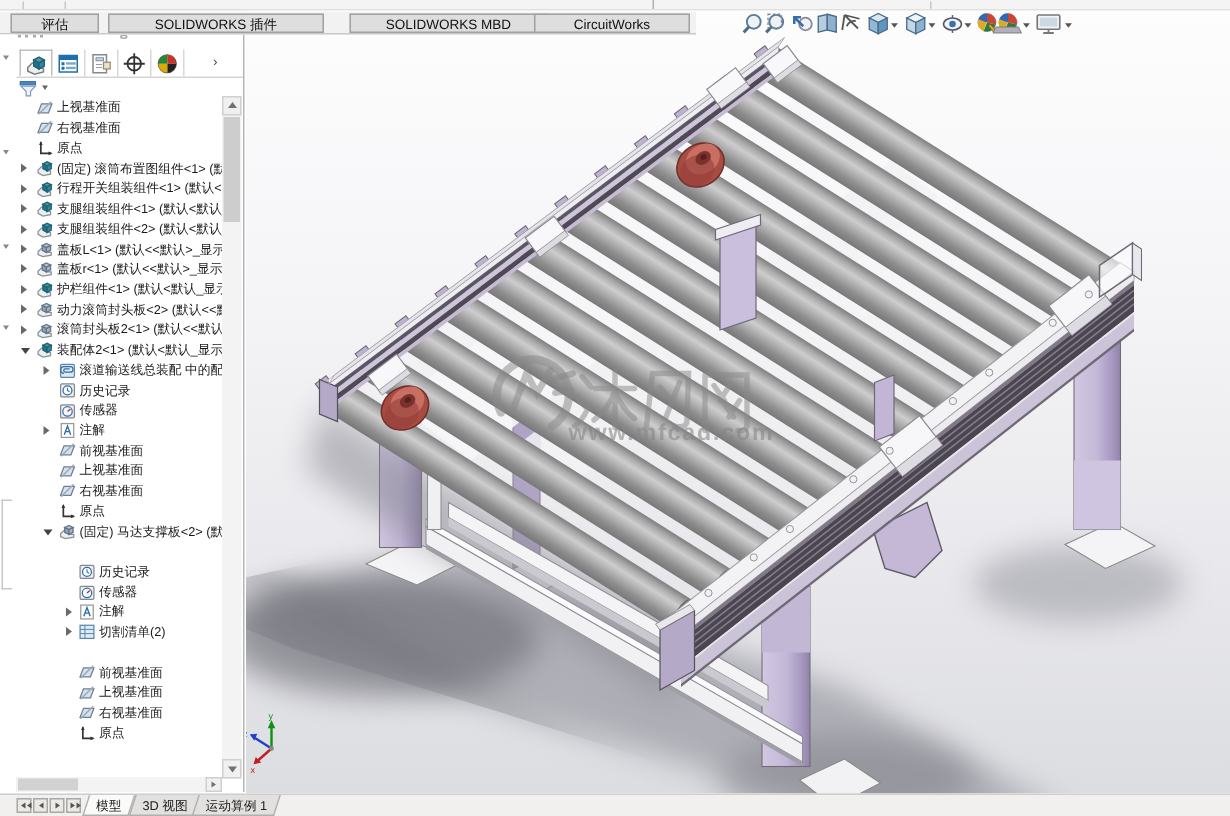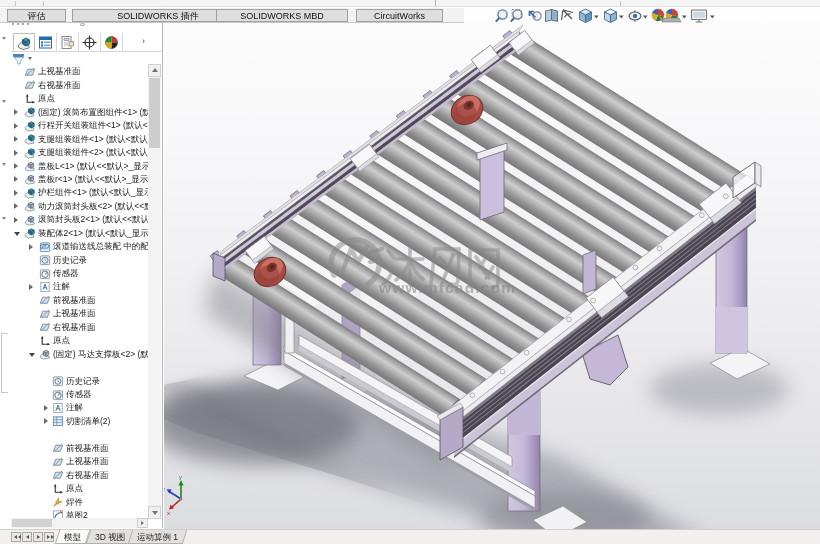--- a/index.html
+++ b/index.html
@@ -458,23 +458,23 @@
 <path d="M 0 0 L -9 8" stroke="#c02020"></path>
         <polygon points="-12,10.5 -10.5,5.7 -6.8,9.3" fill="#c02020" stroke="none"></polygon>
 <circle cx="0" cy="0" r="1.6" fill="#888" stroke="none"></circle>
 <text x="-2" y="-20" font-size="6" fill="#109010" stroke="none" font-family="Liberation Sans">y</text>
 <text x="-19" y="-8" font-size="6" fill="#2040c0" stroke="none" font-family="Liberation Sans">z</text>
 <text x="-14" y="16" font-size="6" fill="#c02020" stroke="none" font-family="Liberation Sans">x</text>
 </g>
 </svg>
 <div id="tabband">
  <div class="cmtab" style="left:7px;width:59px">评估</div>
- <div class="cmtab" style="left:72px;width:172px">SOLIDWORKS 插件</div>
- <div class="cmtab" style="left:216px;width:132px">SOLIDWORKS MBD</div>
- <div class="cmtab" style="left:356px;width:87px">CircuitWorks</div>
+ <div class="cmtab" style="left:72px;width:144px">SOLIDWORKS 插件</div>
+ <div class="cmtab" style="left:233px;width:132px">SOLIDWORKS MBD</div>
+ <div class="cmtab" style="left:356px;width:104px">CircuitWorks</div>
 </div>
 <div id="panel">
  <div style="position:absolute;left:0;top:0;width:163px;height:4px">
    <div style="position:absolute;left:2px;top:0px;width:28px;height:2px;background:repeating-linear-gradient(90deg,#aaa 0 2px,transparent 2px 5px)"></div>
    <div style="position:absolute;left:80px;top:0px;width:5px;height:3px;border:1px solid #aaa;border-radius:50%"></div>
  </div>
  <div class="ptab act" style="left:13px">
         <svg viewBox="0 0 15 15">
           <use href="#i-ftree"></use>
         </svg>
@@ -693,32 +693,20 @@
           <svg class="tic" style="left:52px" viewBox="0 0 13 13">
             <use href="#i-plane"></use>
           </svg>
           <span class="ttx" style="left:66px">右视基准面</span>
         </div>
 <div class="trow" style="top:459.0px">
           <svg class="tic" style="left:52px" viewBox="0 0 13 13">
             <use href="#i-origin"></use>
           </svg>
           <span class="ttx" style="left:66px">原点</span>
-        </div>
-<div class="trow" style="top:472.5px">
-          <svg class="tic" style="left:52px" viewBox="0 0 13 13">
-            <use href="#i-weld"></use>
-          </svg>
-          <span class="ttx" style="left:66px">焊件</span>
-        </div>
-<div class="trow" style="top:485.9px">
-          <svg class="tic" style="left:52px" viewBox="0 0 13 13">
-            <use href="#i-sketch"></use>
-          </svg>
-          <span class="ttx" style="left:66px">草图2</span>
         </div>
  </div>
  <div id="vsb">
   <div class="sbtn" style="left:0;top:0;width:13px;height:13px"></div>
   <div style="position:absolute;left:3.5px;top:4px;width:0;height:0;border-left:3px solid transparent;border-right:3px solid transparent;border-bottom:4px solid #707070"></div>
   <div style="position:absolute;left:1px;top:14px;width:11px;height:70px;background:#cdcdcd"></div>
   <div class="sbtn" style="left:0;top:442px;width:13px;height:13px"></div>
   <div style="position:absolute;left:3.5px;top:446.5px;width:0;height:0;border-left:3px solid transparent;border-right:3px solid transparent;border-top:4px solid #707070"></div>
  </div>
  <div id="hsb">

